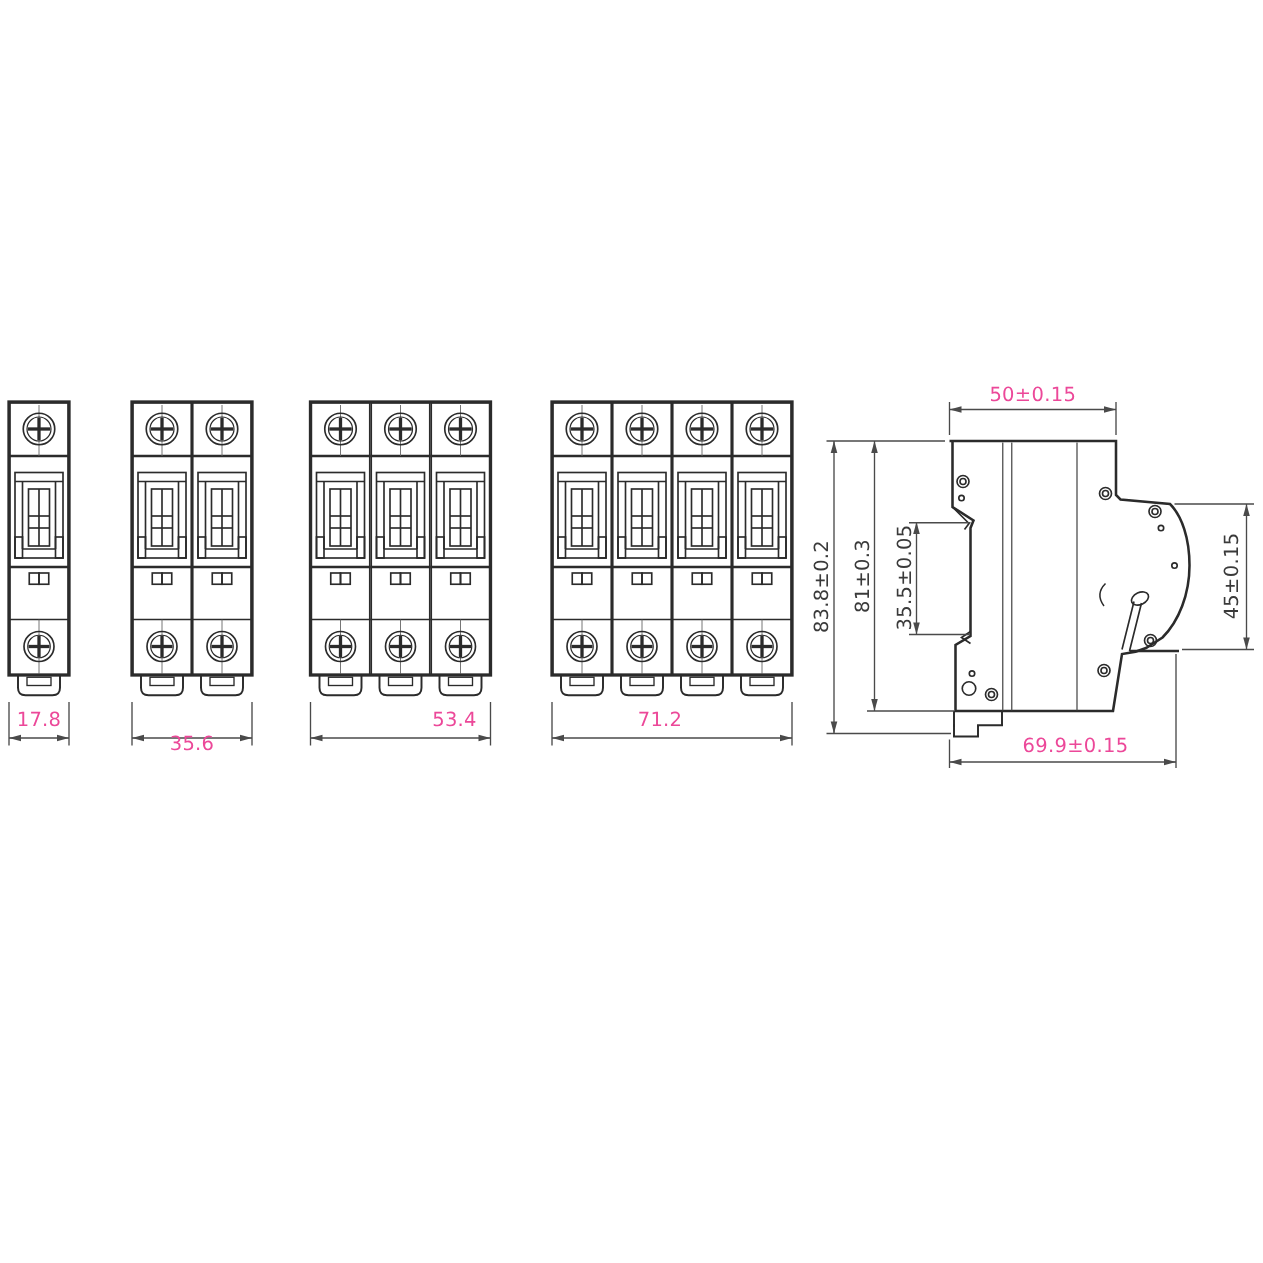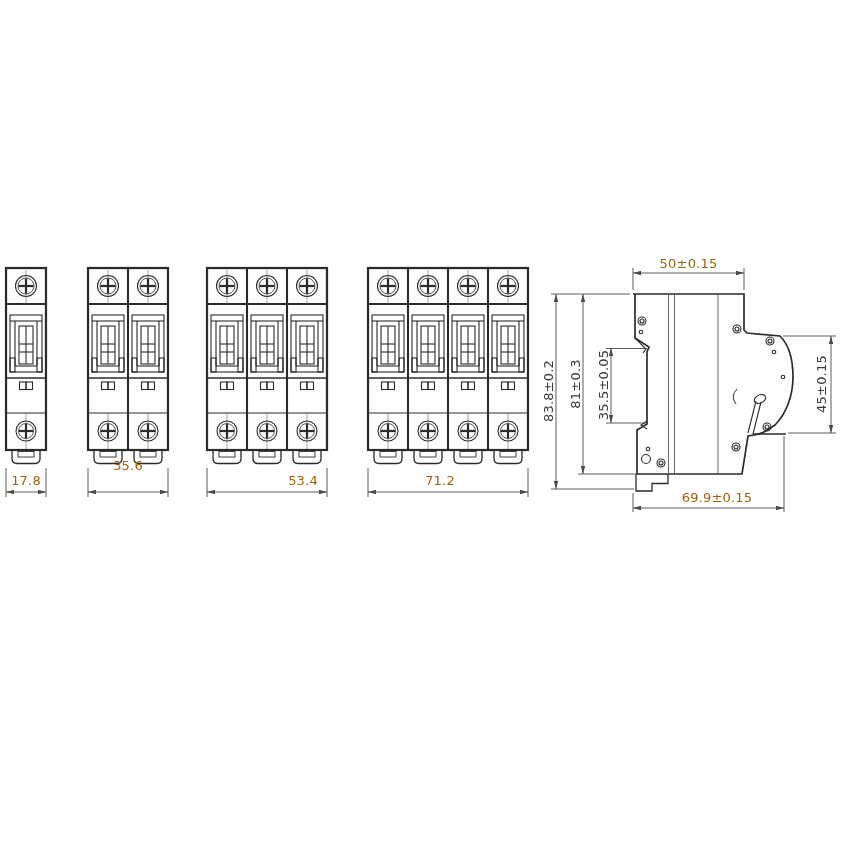--- a/index.html
+++ b/index.html
@@ -2,21 +2,21 @@
 <html><head>
 <meta charset="utf-8">
 <style>
   html,body{margin:0;padding:0;background:#ffffff;}
   #canvas{
     position:relative;width:842px;height:842px;background:#ffffff;
     font-family:"DejaVu Sans","Liberation Sans",sans-serif;overflow:hidden;
   }
   svg{position:absolute;left:0;top:0;}
   .hlabel{
-    position:absolute;text-align:center;font-size:13px;color:#a16207;
+    position:absolute;text-align:center;font-size:13px;color:#ec4899;
     letter-spacing:0.2px;line-height:14px;
   }
   .vlabel{
     position:absolute;font-size:13px;color:#3a3a3a;white-space:nowrap;
     transform:translate(-50%,-50%) rotate(-90deg);letter-spacing:0.2px;line-height:14px;
   }
 </style>
 </head>
 <body>
 
@@ -205,21 +205,21 @@
 
       <line x1="633" y1="493" x2="633" y2="512" fill="none"></line>
       <line x1="784" y1="436" x2="784" y2="512" fill="none"></line>
       <line x1="633" y1="508" x2="784" y2="508" fill="none"></line>
       <polygon points="633,508 641,505.8 641,510.2" stroke="none"></polygon>
       <polygon points="784,508 776,505.8 776,510.2" stroke="none"></polygon>
     </g>
   </svg>
 
   <div class="hlabel" style="left:6px;top:474px;width:40px;">17.8</div>
-  <div class="hlabel" style="left:88px;top:459px;width:80px;">35.6</div>
+  <div class="hlabel" style="left:88px;top:490px;width:80px;">35.6</div>
   <div class="hlabel" style="left:207px;top:474px;width:120px;margin-left:36px;">53.4</div>
   <div class="hlabel" style="left:368px;top:474px;width:144px;">71.2</div>
 
   <div class="hlabel" style="left:633px;top:257px;width:111px;">50±0.15</div>
   <div class="hlabel" style="left:633px;top:491px;width:168px;">69.9±0.15</div>
 
   <div class="vlabel" style="left:549px;top:391px;">83.8±0.2</div>
   <div class="vlabel" style="left:576px;top:384px;">81±0.3</div>
   <div class="vlabel" style="left:604px;top:385px;">35.5±0.05</div>
   <div class="vlabel" style="left:822px;top:384px;">45±0.15</div>

